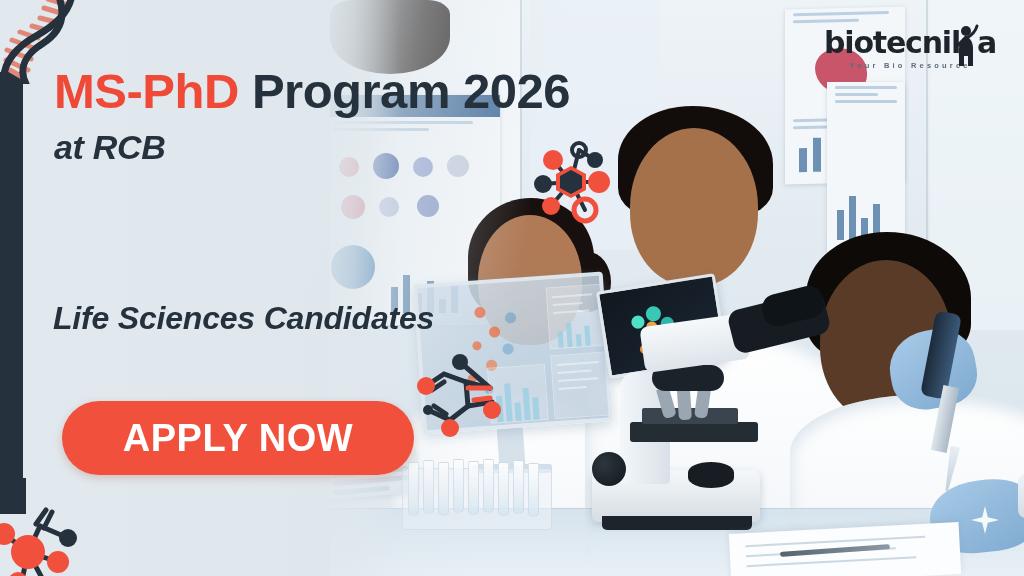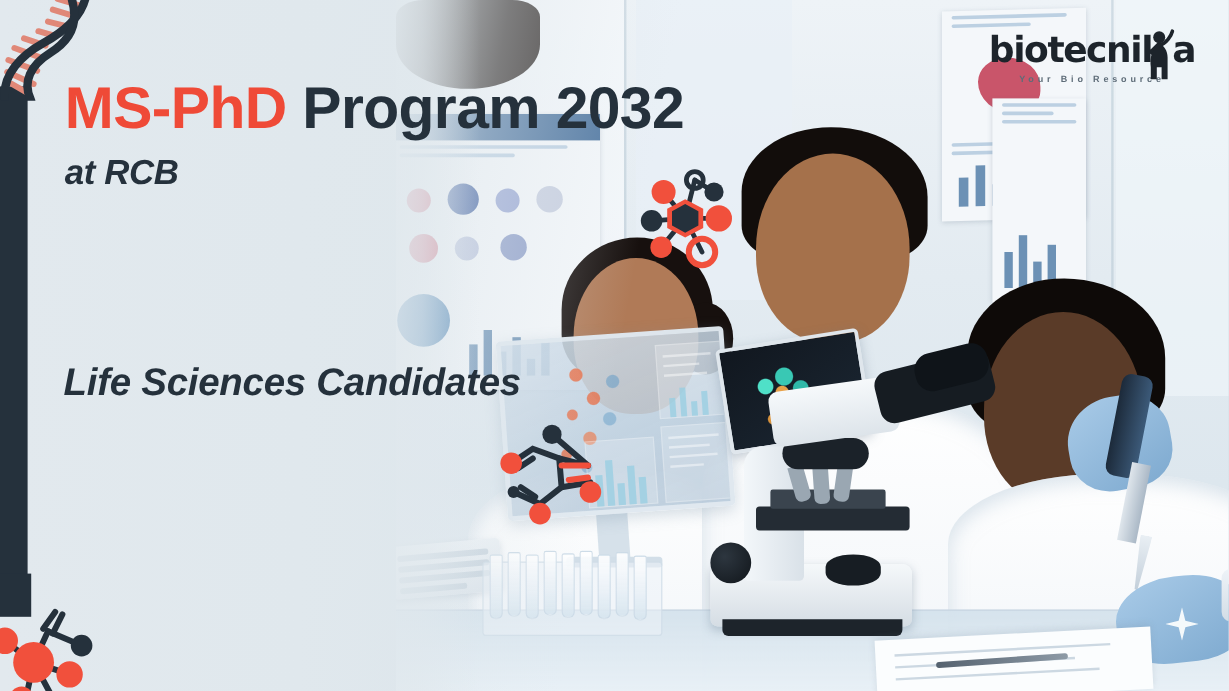--- a/index.html
+++ b/index.html
@@ -235,21 +235,21 @@
   }
 
   .headline {
     position:absolute; left:54px; top:66px; width:560px;
     font-size:49px; font-weight:bold; line-height:1.04;
     color:#25313c; letter-spacing:-.5px; white-space:nowrap;
   }
   .headline .hl-red { color:#ef4a37; }
   .subhead {
     position:absolute; left:54px; top:128px;
-    font-size:29px; font-weight:bold; font-style:italic;
+    font-size:34px; font-weight:bold; font-style:italic;
     color:#25313c; letter-spacing:-.3px;
   }
 
   .fellowship {
     position:absolute; left:22px; top:217px; width:557px; height:48px;
     background:#f1503c; display:flex; align-items:center;
   }
   .fellowship span {
     margin-left:33px; color:#fff; font-size:25px; font-weight:bold;
     letter-spacing:-.1px; white-space:nowrap;
@@ -527,27 +527,28 @@
       <line x1="34" y1="56" x2="48" y2="82"></line>
     </g>
     <circle cx="10" cy="38" r="11" fill="#f1503c"></circle>
     <circle cx="74" cy="42" r="9" fill="#25313c"></circle>
     <circle cx="64" cy="66" r="11" fill="#f1503c"></circle>
     <circle cx="34" cy="56" r="17" fill="#f1503c"></circle>
     <circle cx="24" cy="86" r="10" fill="#f1503c"></circle>
   </svg>
 
   <div class="headline">
-    <span class="hl-red">MS-PhD</span><span> Program 2032</span>
+    <span class="hl-red">MS-PhD</span><span> Program 2026</span>
   </div>
   <div class="subhead">at RCB</div>
 
 
   <div class="audience">Life Sciences Candidates</div>
 
+  <button class="apply-btn">APPLY NOW</button>
 
   <div class="logo">
     <div class="logo-word"><span>biotecni</span><span style="letter-spacing:6px;">k</span><span>a</span></div>
     <div class="logo-tag">Your Bio Resource</div>
     <svg class="logo-figure" viewBox="0 0 30 44">
       <circle cx="16" cy="7" r="5" fill="#1d242b"></circle>
       <path d="M16 12 C10 16 8 24 9 32 L9 42 L14 42 L14 32 L18 32 L18 42 L23 42 L23 24 C23 18 20 14 16 12 Z" fill="#1d242b"></path>
       <path d="M16 14 C22 12 26 6 27 2" stroke="#1d242b" stroke-width="3" fill="none" stroke-linecap="round"></path>
     </svg>
   </div>

